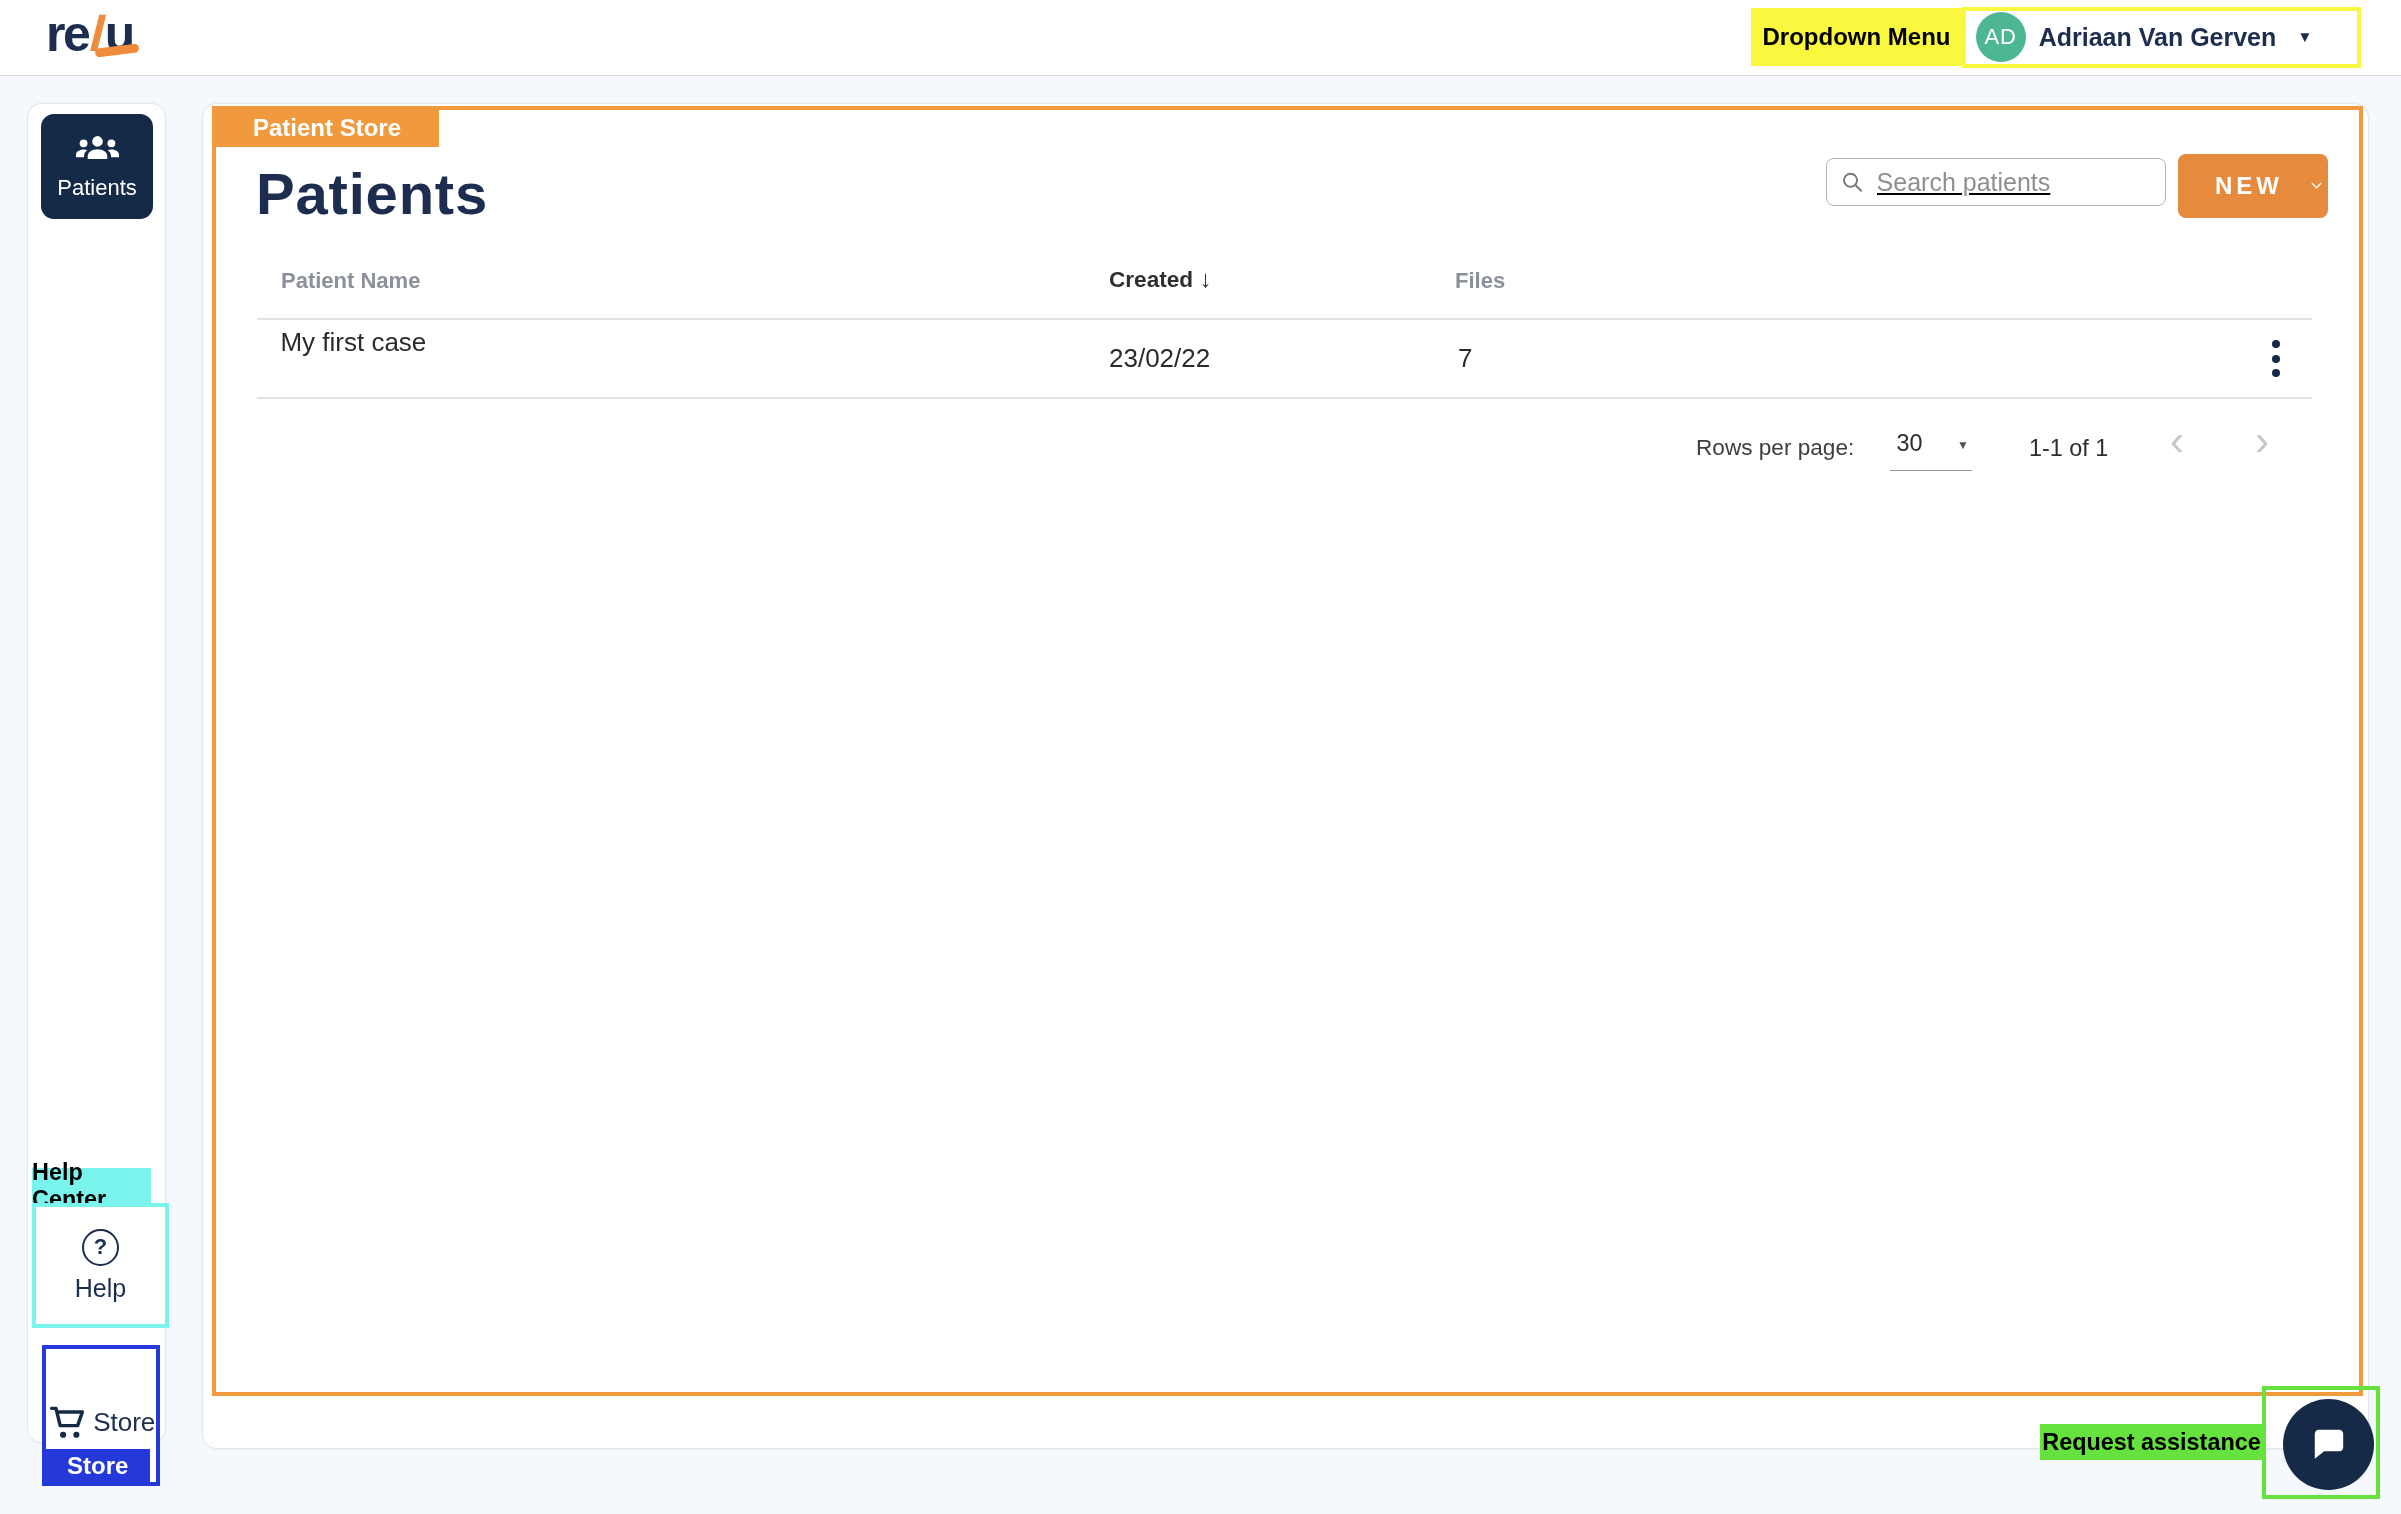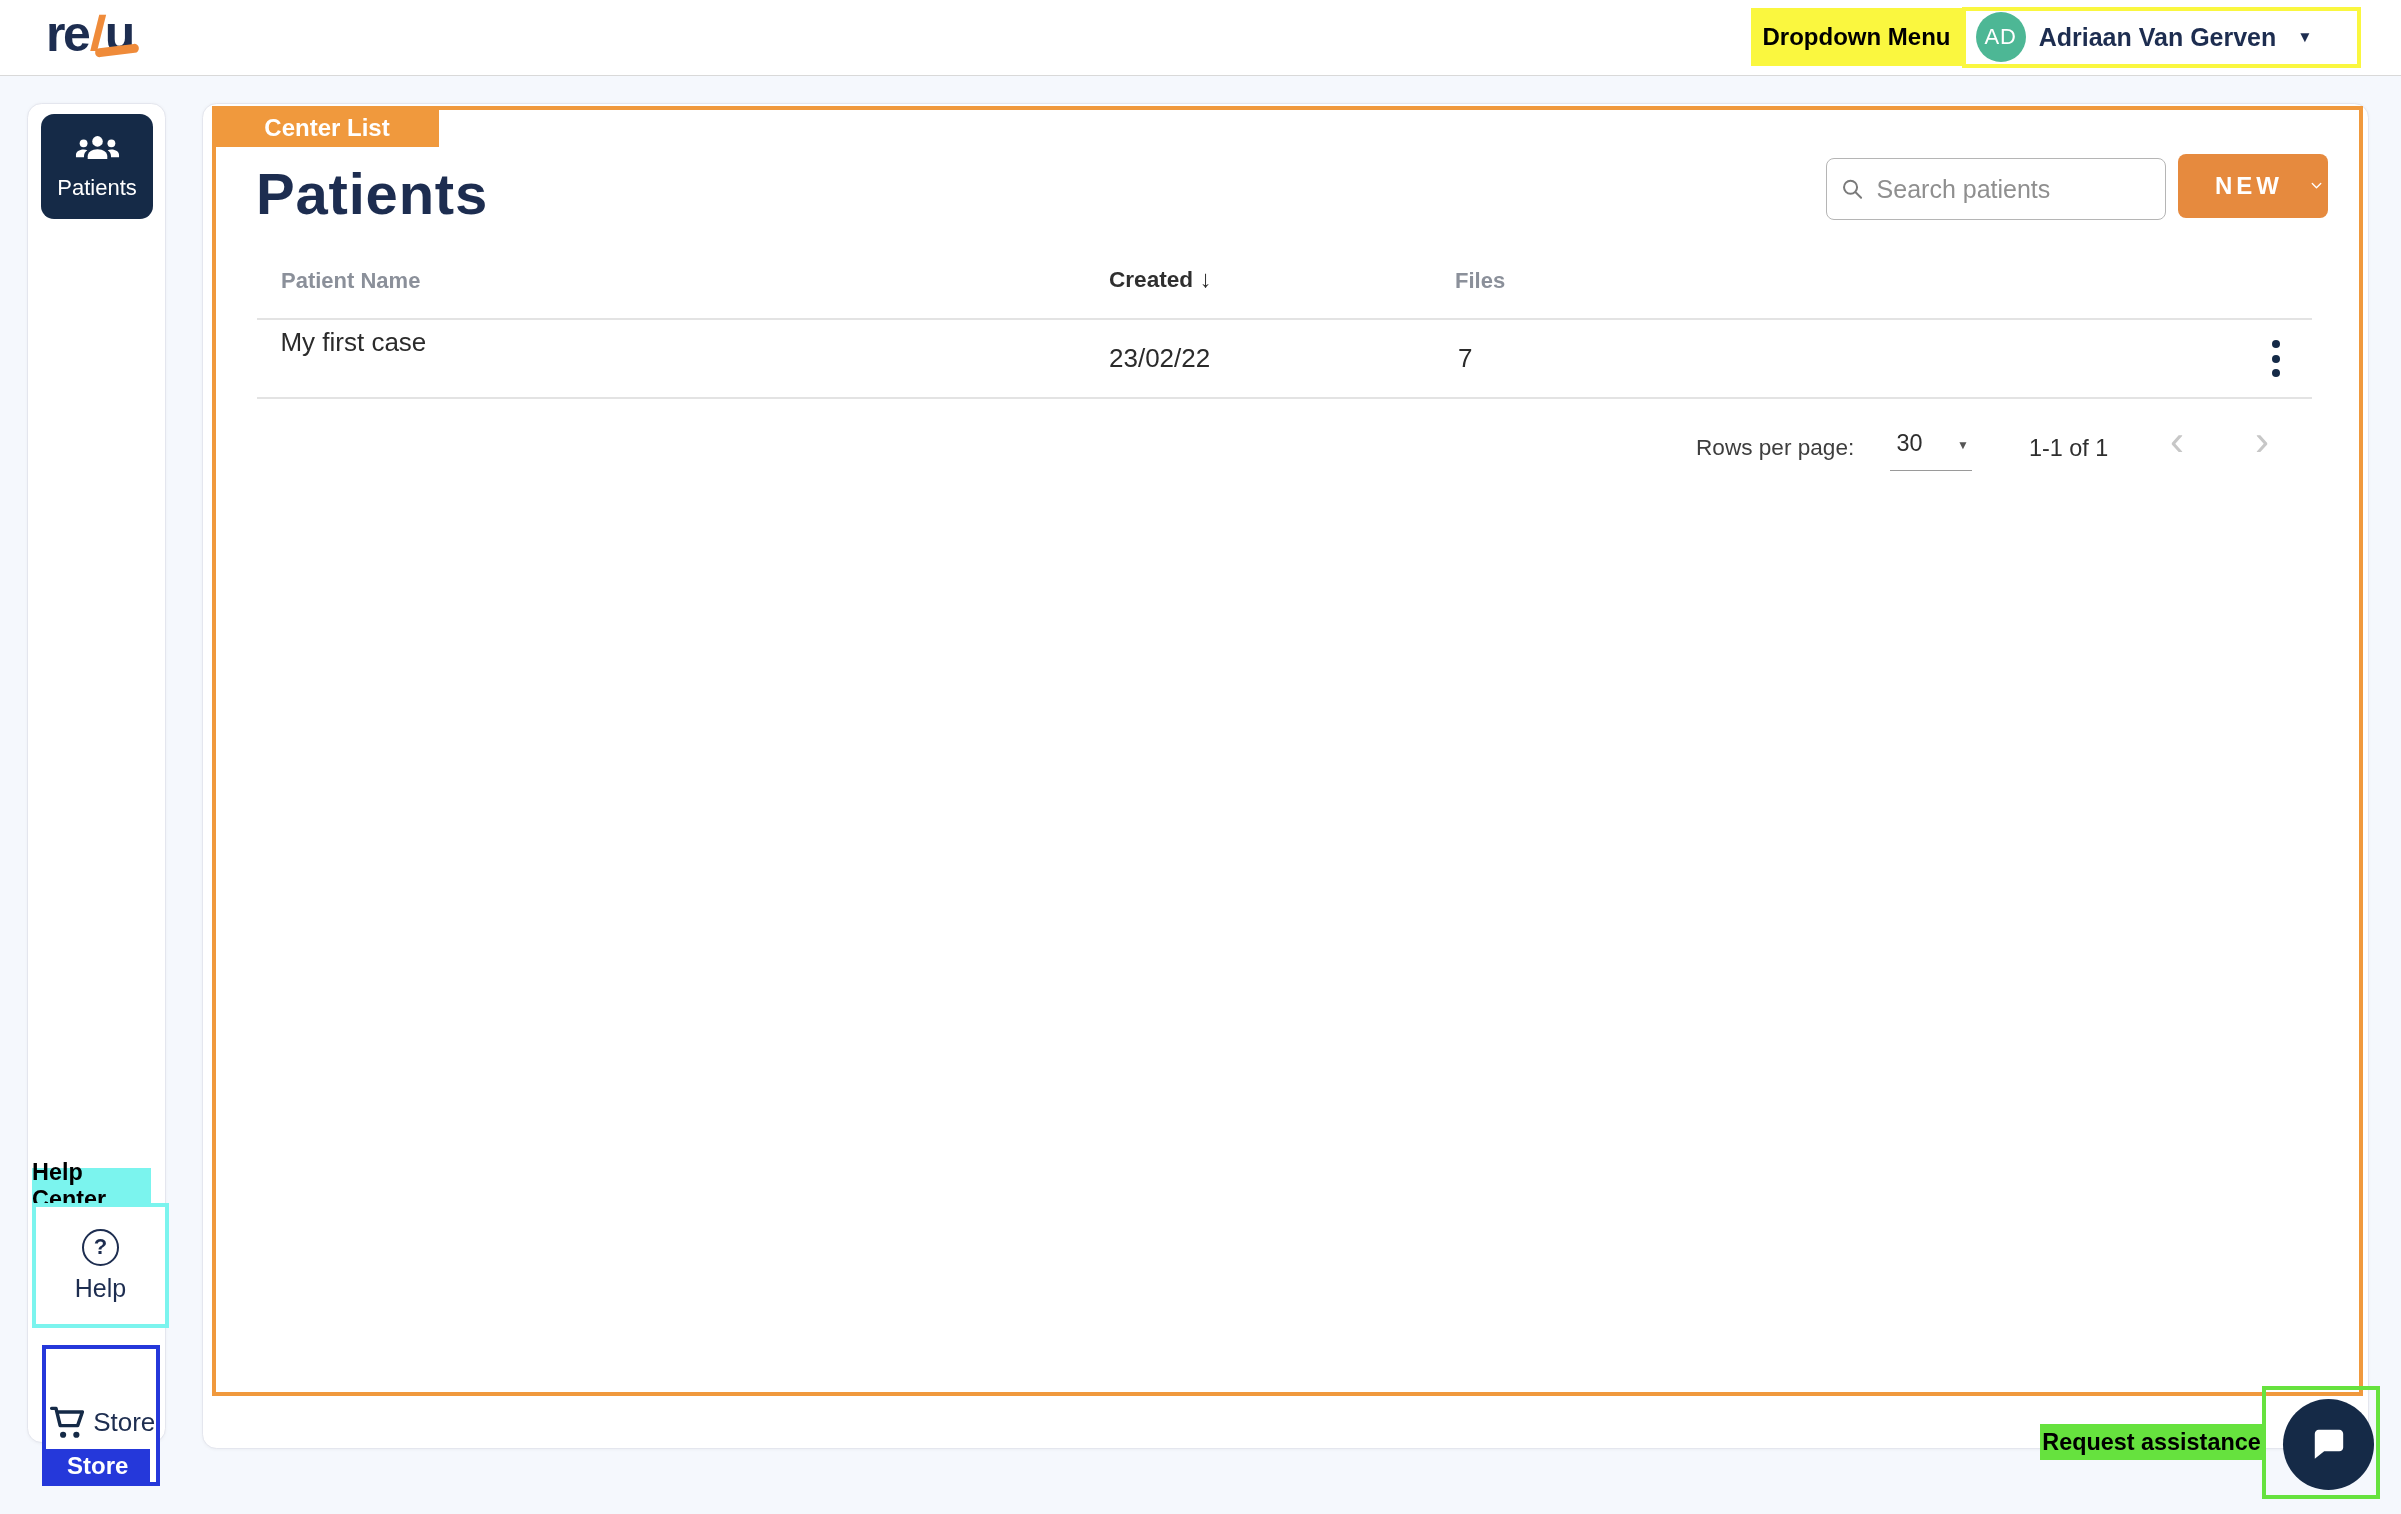--- a/index.html
+++ b/index.html
@@ -35,21 +35,21 @@
   .store-box{left:42px;top:1345px;width:118px;height:141px;border:4.9px solid #2538da;background:#fff;box-sizing:border-box;display:flex;flex-direction:row;align-items:center;padding-top:13px;gap:3.2px;z-index:4;cursor:pointer;}
   .store-label{font-size:26px;color:#1d2d50;}
   .store-anno{position:absolute;left:0;right:6.5px;bottom:0;height:33px;background:#2538da;color:#fff;font-weight:700;font-size:24px;display:flex;align-items:center;justify-content:center;}
 
   
   .main-card{left:202px;top:103px;width:2167px;height:1346px;background:#fff;border:1.6px solid #e4e6ee;border-radius:14.6px;box-sizing:border-box;box-shadow:0 0.8px 3.2px rgba(0,0,0,.04);z-index:1;}
   .patientlist-anno-rect{left:212px;top:106px;width:2151px;height:1290px;border:4px solid #f0993d;box-sizing:border-box;z-index:2;pointer-events:none;}
   .patientlist-anno-tag{left:215px;top:108px;width:224px;height:39px;background:#f0993d;color:#fff;font-size:24px;z-index:3;}
   .page-title{left:256px;top:160px;font-size:58px;font-weight:600;color:#1d2d50;letter-spacing:0.8px;z-index:2;}
 
-  .search-box{left:1826px;top:158px;width:340px;height:62px;border:1.6px solid #b5b5b5;border-radius:8px;background:#fff;display:flex;align-items:center;padding:8px 13px;gap:10.5px;box-sizing:border-box;z-index:2;}
+  .search-box{left:1826px;top:158px;width:340px;height:48px;border:1.6px solid #b5b5b5;border-radius:8px;background:#fff;display:flex;align-items:center;padding:8px 13px;gap:10.5px;box-sizing:border-box;z-index:2;text-decoration:underline;}
   .search-box input{border:none;outline:none;font-family:inherit;font-size:25px;color:#444;width:100%;background:transparent;}
   .search-box input::placeholder{color:#8f8f8f;}
   .new-btn{left:2178px;top:154px;width:150px;height:64px;background:#e68a3e;border-radius:8px;color:#fff;display:flex;align-items:center;justify-content:center;gap:28px;font-size:24px;font-weight:700;letter-spacing:4px;border:none;cursor:pointer;z-index:2;padding-left:37px;}
 
   .th{font-size:22px;font-weight:600;color:#8b909a;z-index:2;cursor:pointer;}
   .th-created{font-size:22.6px;font-weight:700;color:#2f2f2f;}
   .sort-arrow{font-weight:400;margin-left:6.5px;font-size:24px;}
   .hr{height:1.6px;background:#e3e3e3;z-index:2;}
   .cell{font-size:26px;color:#2b2b2b;z-index:2;}
   .kebab{left:2261px;top:332px;width:29px;height:53px;display:flex;flex-direction:column;align-items:center;justify-content:center;gap:6.5px;cursor:pointer;z-index:3;}
@@ -113,21 +113,21 @@
     <path d="M3 3.5h2.4l2.3 9.5h9.6l2.6-7.5H6.2" fill="none" stroke="#152a47" stroke-width="1.9" stroke-linejoin="round" stroke-linecap="round"></path>
     <circle cx="9.3" cy="18" r="1.7" fill="#152a47"></circle>
     <circle cx="16.6" cy="18" r="1.7" fill="#152a47"></circle>
   </svg>
   <div class="store-label">Store</div>
   <div class="store-anno anno-label">Store</div>
 </div>
 
 <div class="abs main-card"></div>
 <div class="abs patientlist-anno-rect"></div>
-<div class="abs anno-label patientlist-anno-tag" style="color:#fff;">Center List</div>
+<div class="abs anno-label patientlist-anno-tag" style="color:#fff;">Patient Store</div>
 
 <div class="abs page-title">Patients</div>
 
 <div class="abs search-box">
   <svg width="27.5" height="27.5" viewBox="0 0 24 24">
     <circle cx="10.5" cy="10.5" r="6.5" fill="none" stroke="#7a7a7a" stroke-width="2"></circle>
     <line x1="15.5" y1="15.5" x2="21" y2="21" stroke="#7a7a7a" stroke-width="2" stroke-linecap="round"></line>
   </svg>
   <input type="text" placeholder="Search patients" style="">
 </div>

